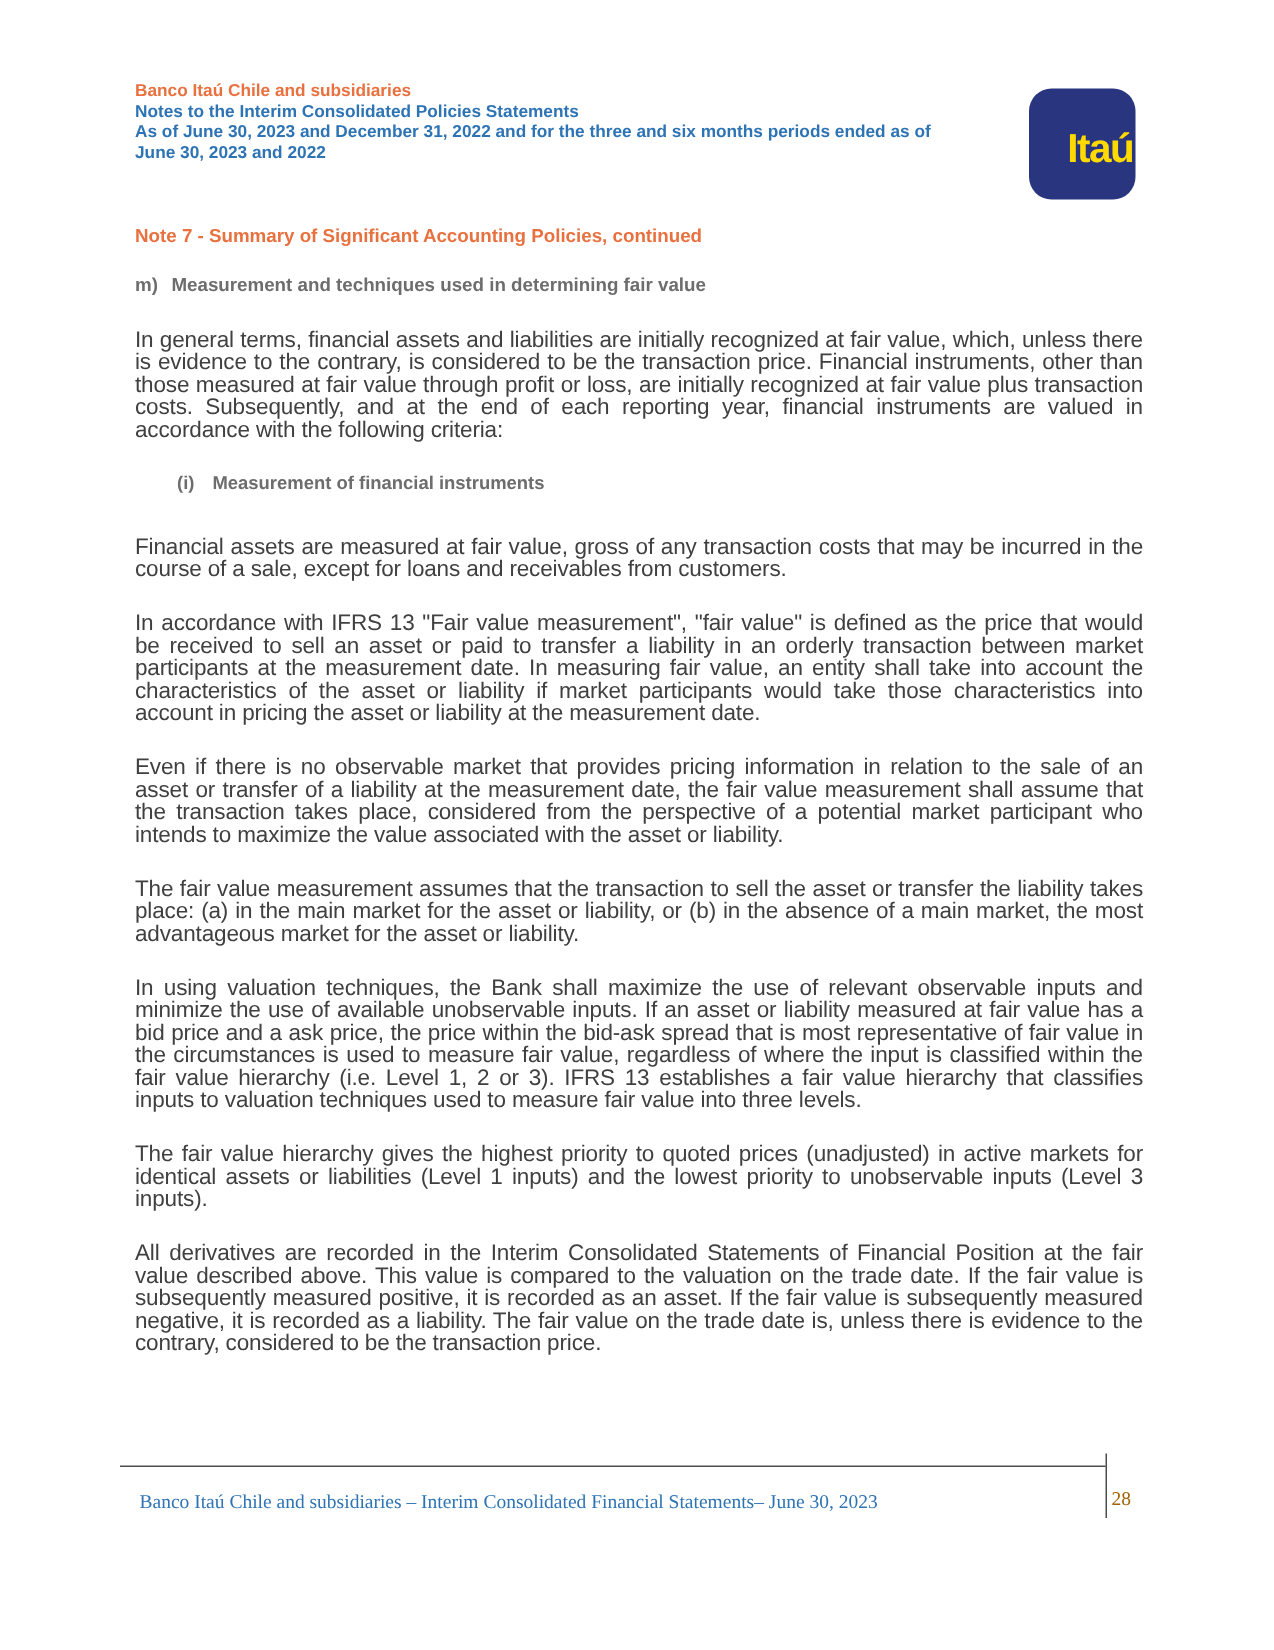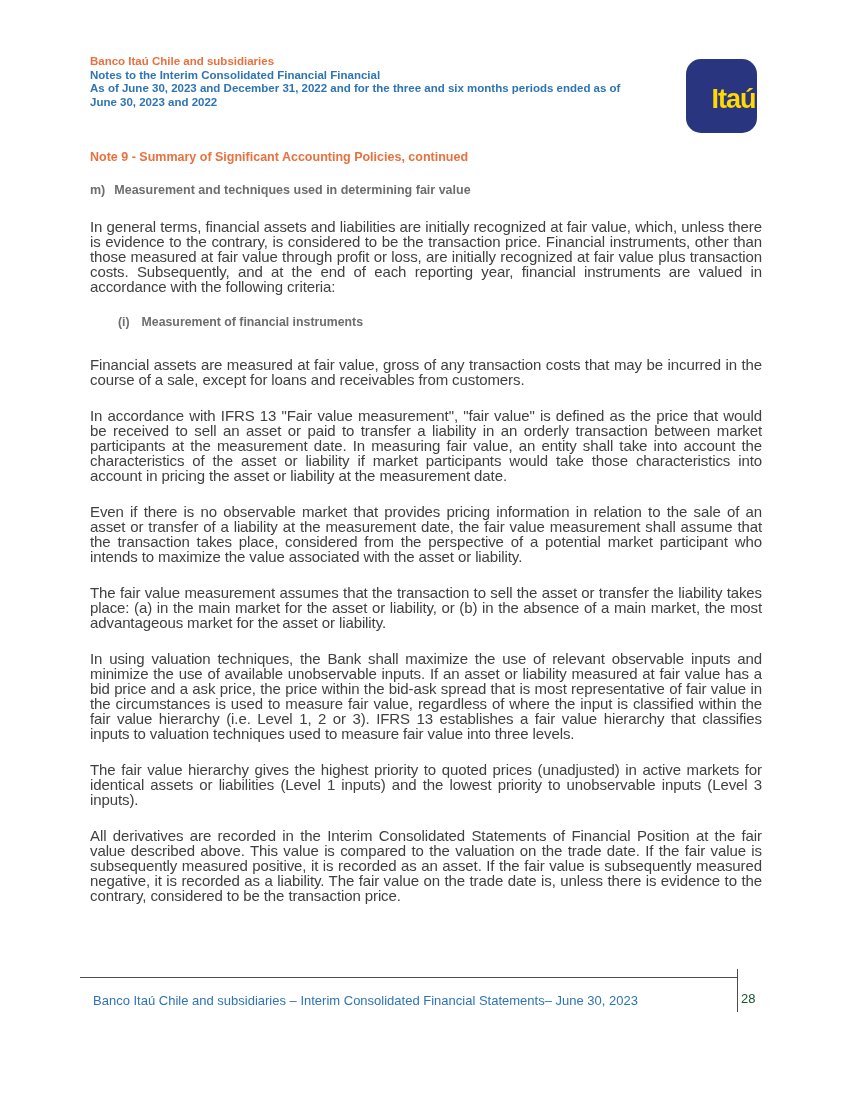--- a/index.html
+++ b/index.html
@@ -86,20 +86,21 @@
   }
   .subsection-heading .sub-label { margin-right: 12px; }
 
   
   .doc-footer {
     position: absolute;
     left: 80px;
     top: 969px;
     width: 689px;
     height: 45px;
+    font-family: Liberation Serif, serif;
   }
   .footer-rule {
     position: absolute;
     left: 0;
     top: 8px;
     width: 657px;
     height: 1px;
     background: #4D4D4D;
   }
   .footer-vline {
@@ -116,42 +117,42 @@
     top: 24px;
     font-size: 13px;
     color: #2E74B5;
     white-space: nowrap;
   }
   .footer-page {
     position: absolute;
     left: 661px;
     top: 22px;
     font-size: 13px;
-    color: #14532d;
+    color: #a16207;
   }
 </style>
 </head>
 <body>
 
 <div class="page">
 
   <header class="doc-header">
     <div class="header-lines">
       <div class="h-company">Banco Itaú Chile and subsidiaries</div>
-      <div class="h-line">Notes to the Interim Consolidated Financial Financial</div>
+      <div class="h-line">Notes to the Interim Consolidated Policies Statements</div>
       <div class="h-line">As of June 30, 2023 and December 31, 2022 and for the three and six months periods ended as of</div>
       <div class="h-line">June 30, 2023 and 2022</div>
     </div>
     <div class="logo">
       <span class="logo-text">Itaú</span>
     </div>
   </header>
 
   <main class="content">
-    <h1 class="note-title">Note 9 - Summary of Significant Accounting Policies, continued</h1>
+    <h1 class="note-title">Note 7 - Summary of Significant Accounting Policies, continued</h1>
 
     <h2 class="section-heading">
       <span class="sec-label">m)</span><span class="sec-title">Measurement and techniques used in determining fair value</span>
     </h2>
 
     <p>In general terms, financial assets and liabilities are initially recognized at fair value, which, unless there is evidence to the contrary, is considered to be the transaction price. Financial instruments, other than those measured at fair value through profit or loss, are initially recognized at fair value plus transaction costs. Subsequently, and at the end of each reporting year, financial instruments are valued in accordance with the following criteria:</p>
 
     <h3 class="subsection-heading">
       <span class="sub-label">(i)</span><span class="sub-title">Measurement of financial instruments</span>
     </h3>

